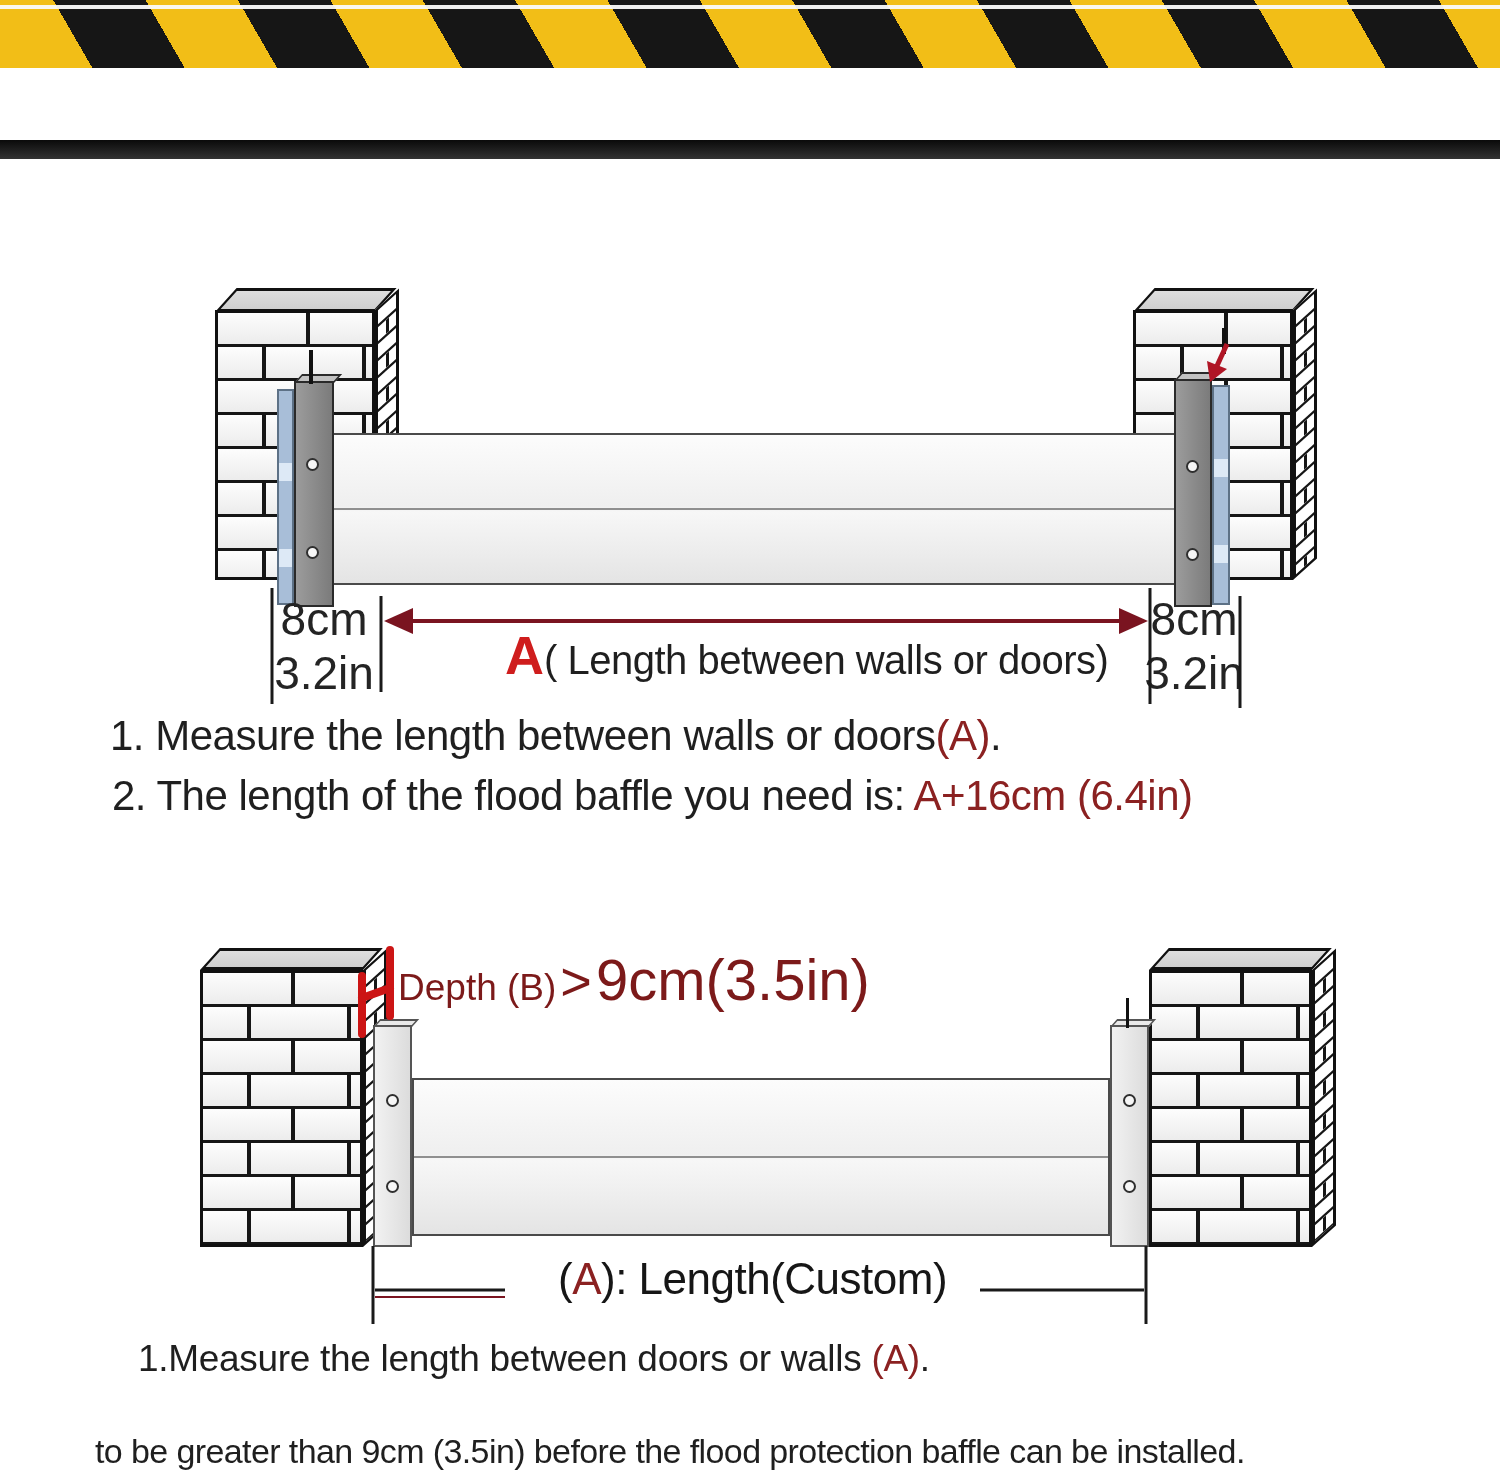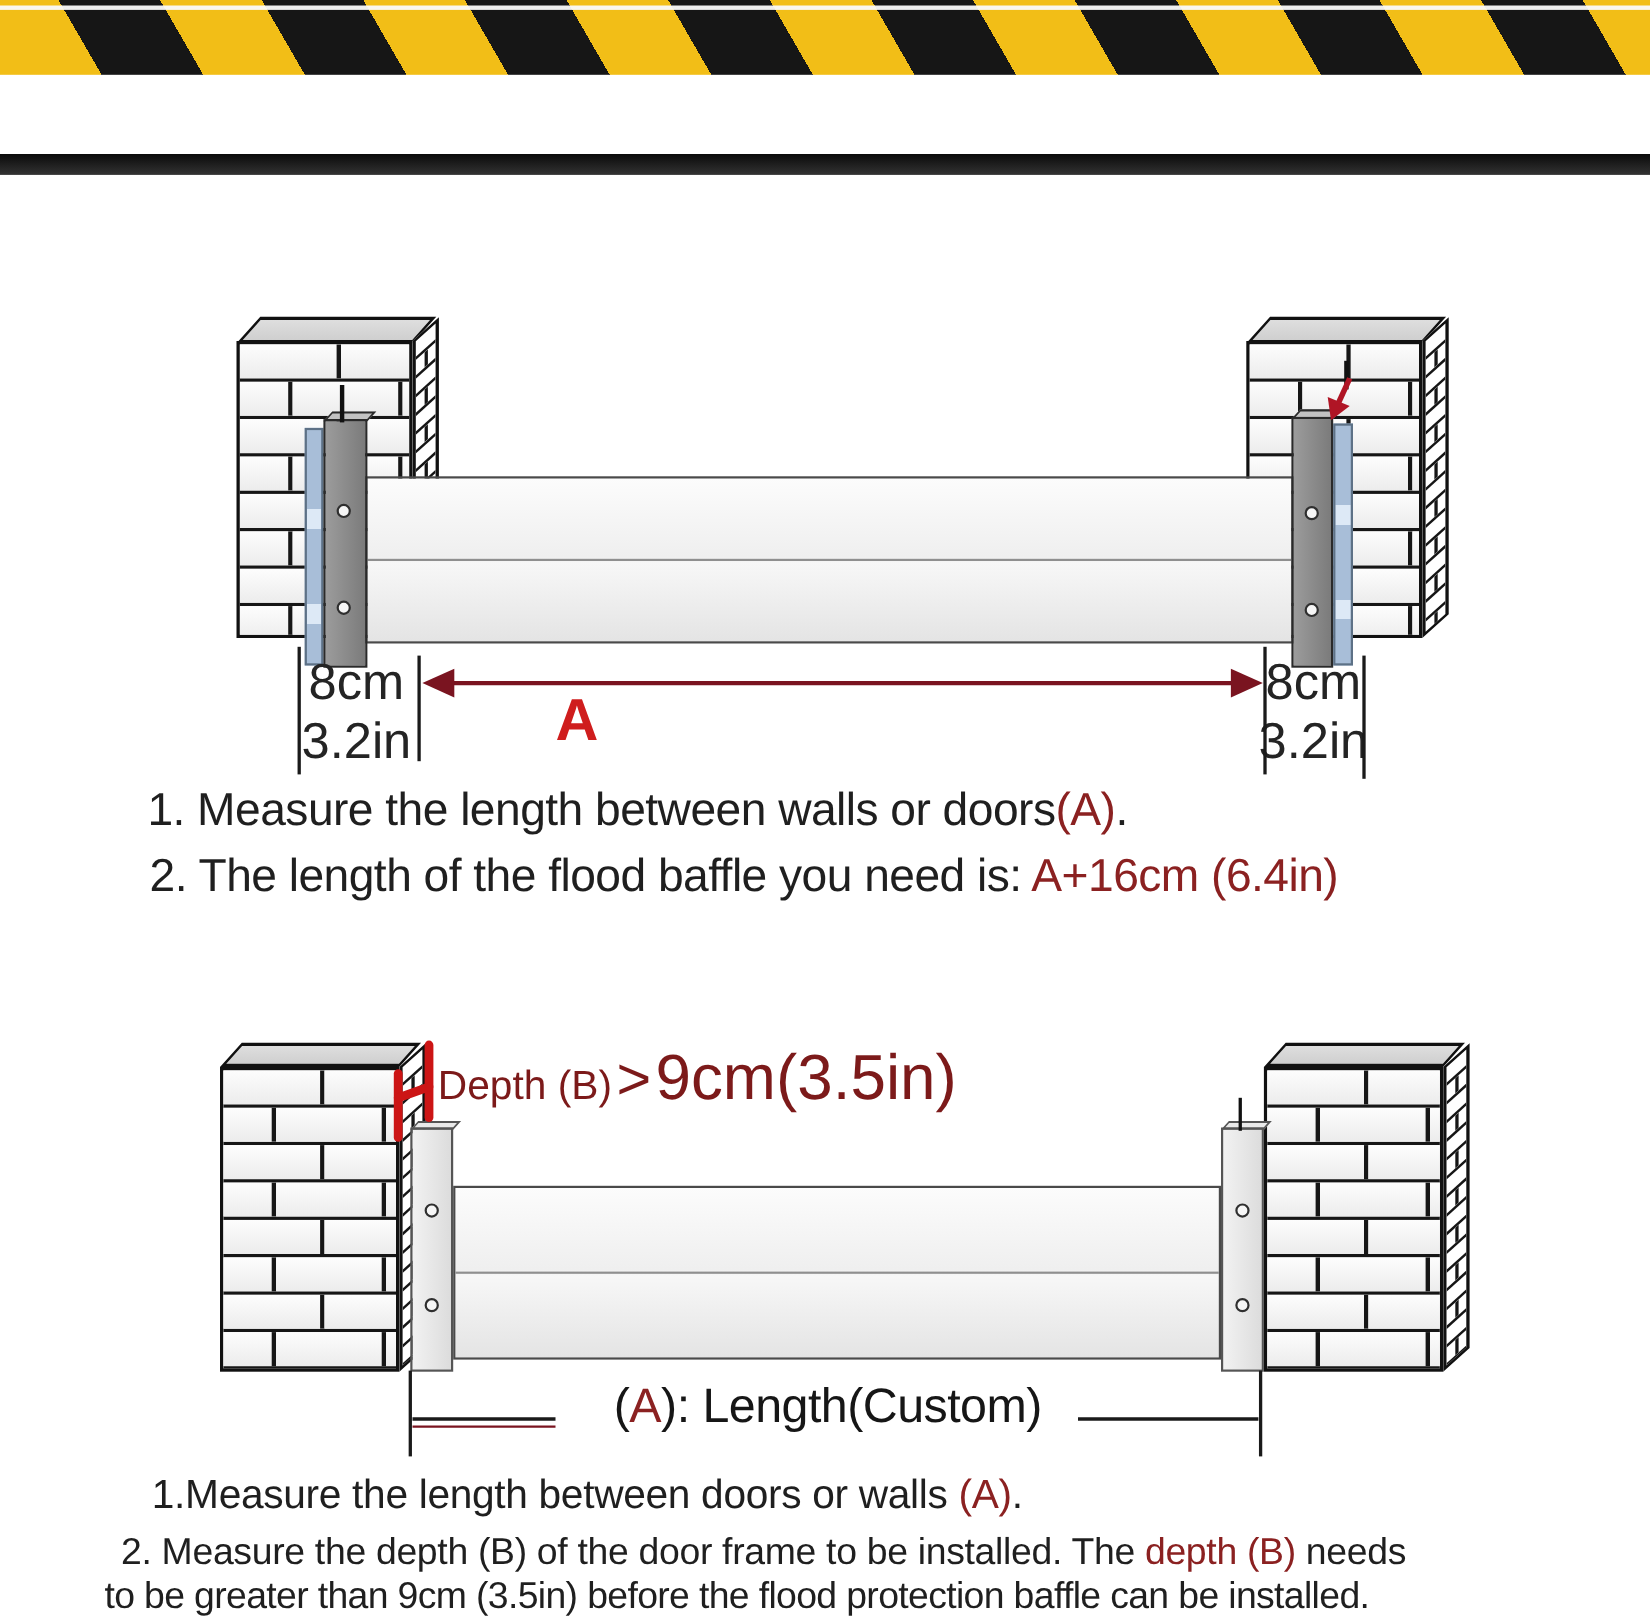--- a/index.html
+++ b/index.html
@@ -51,21 +51,21 @@
   .blue-strip{background-color:#a8bed8;border:2px solid #5d7186;
     background-image:linear-gradient(180deg,transparent 0 72px,#dde9f6 72px 90px,transparent 90px 158px,#dde9f6 158px 176px,transparent 176px);}
   .hole{width:13px;height:13px;border-radius:50%;background:#f6f6f6;border:2px solid #2f2f2f;}
   .pin{background:#111;}
 
   
   .dim{font-size:46px;line-height:54px;color:#242424;text-align:center;white-space:nowrap;}
   .arrow-label{display:flex;align-items:baseline;white-space:nowrap;}
   .big-a{font-size:54px;font-weight:700;color:#cf1d1d;}
   .arrow-rest{font-size:40px;letter-spacing:-.5px;color:#1f1f1f;}
-  .step{font-size:42px;letter-spacing:-.5px;white-space:nowrap;color:#1f1f1f;margin-left:24px;}
+  .step{font-size:42px;letter-spacing:-.5px;white-space:nowrap;color:#1f1f1f;}
   .istep{font-size:34px;letter-spacing:-.3px;white-space:nowrap;color:#1f1f1f;}
   .red{color:#8b2121;}
   .depth-note{display:flex;align-items:baseline;white-space:nowrap;color:#7c1a1a;}
   .depth-lbl{font-size:37px;}
   .depth-gt{font-size:54px;font-weight:300;padding:0 4px;}
   .depth-val{font-size:58px;}
   .idim{font-size:44px;letter-spacing:-.5px;white-space:nowrap;color:#161616;}
   .overlay{position:absolute;left:0;top:0;pointer-events:none;}
 </style>
 </head>
@@ -247,20 +247,21 @@
   <div class="abs dim" style="left:264px;top:592px;width:120px;">
     <div>8cm</div>
     <div>3.2in</div>
   </div>
   <div class="abs dim" style="left:1144px;top:592px;width:100px;">
     <div>8cm</div>
     <div>3.2in</div>
   </div>
   <div class="abs arrow-label" style="left:505px;top:624px;">
     <span class="big-a">A</span>
+    <span class="arrow-rest">( Length between walls or doors)</span>
   </div>
 
   <div class="abs step" style="left:110px;top:712px;">
     <span>1. Measure the length between walls or doors</span><span class="red">(A)</span><span>.</span>
   </div>
   <div class="abs step" style="left:112px;top:772px;">
     <span>2. The length of the flood baffle you need is: </span><span class="red">A+16cm (6.4in)</span>
   </div>
 
 
@@ -442,23 +443,20 @@
     <span class="depth-gt">&gt;</span>
     <span class="depth-val">9cm(3.5in)</span>
   </div>
 
   <div class="abs idim" style="left:558px;top:1254px;">
     <span>(</span><span class="red">A</span><span>): Length(Custom)</span>
   </div>
 
   <div class="abs istep" style="left:100px;top:1338px;font-size:37px;margin-left:38px;">
     <span>1.Measure the length between doors or walls </span><span class="red">(A)</span><span>.</span>
-  </div>
-  <div class="abs istep" style="left:110px;top:1392px;">
-    <span>2. Measure the depth (B) of the door frame to be installed. The </span><span class="red">depth (B)</span><span> needs</span>
   </div>
   <div class="abs istep" style="left:95px;top:1432px;letter-spacing:-0.6px;">
     <span>to be greater than 9cm (3.5in) before the flood protection baffle can be installed.</span>
   </div>
 
   <svg class="overlay" width="1500" height="1475" viewBox="0 0 1500 1475">
 
     <g stroke="#1a1a1a" stroke-width="3">
       <line x1="272" y1="588" x2="272" y2="704"></line>
       <line x1="381" y1="596" x2="381" y2="692"></line>

